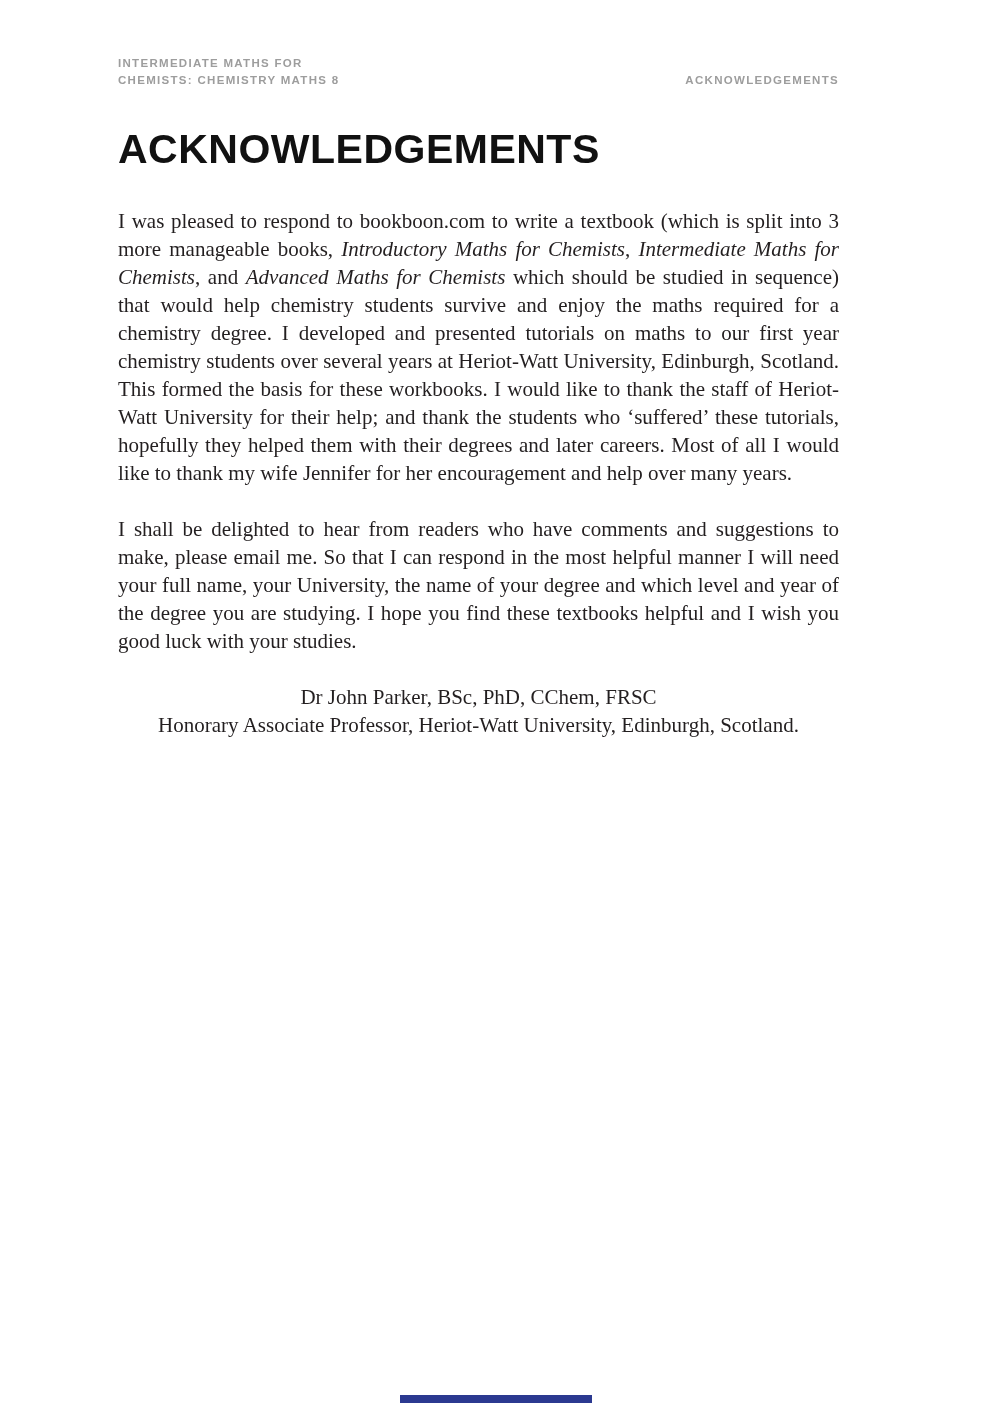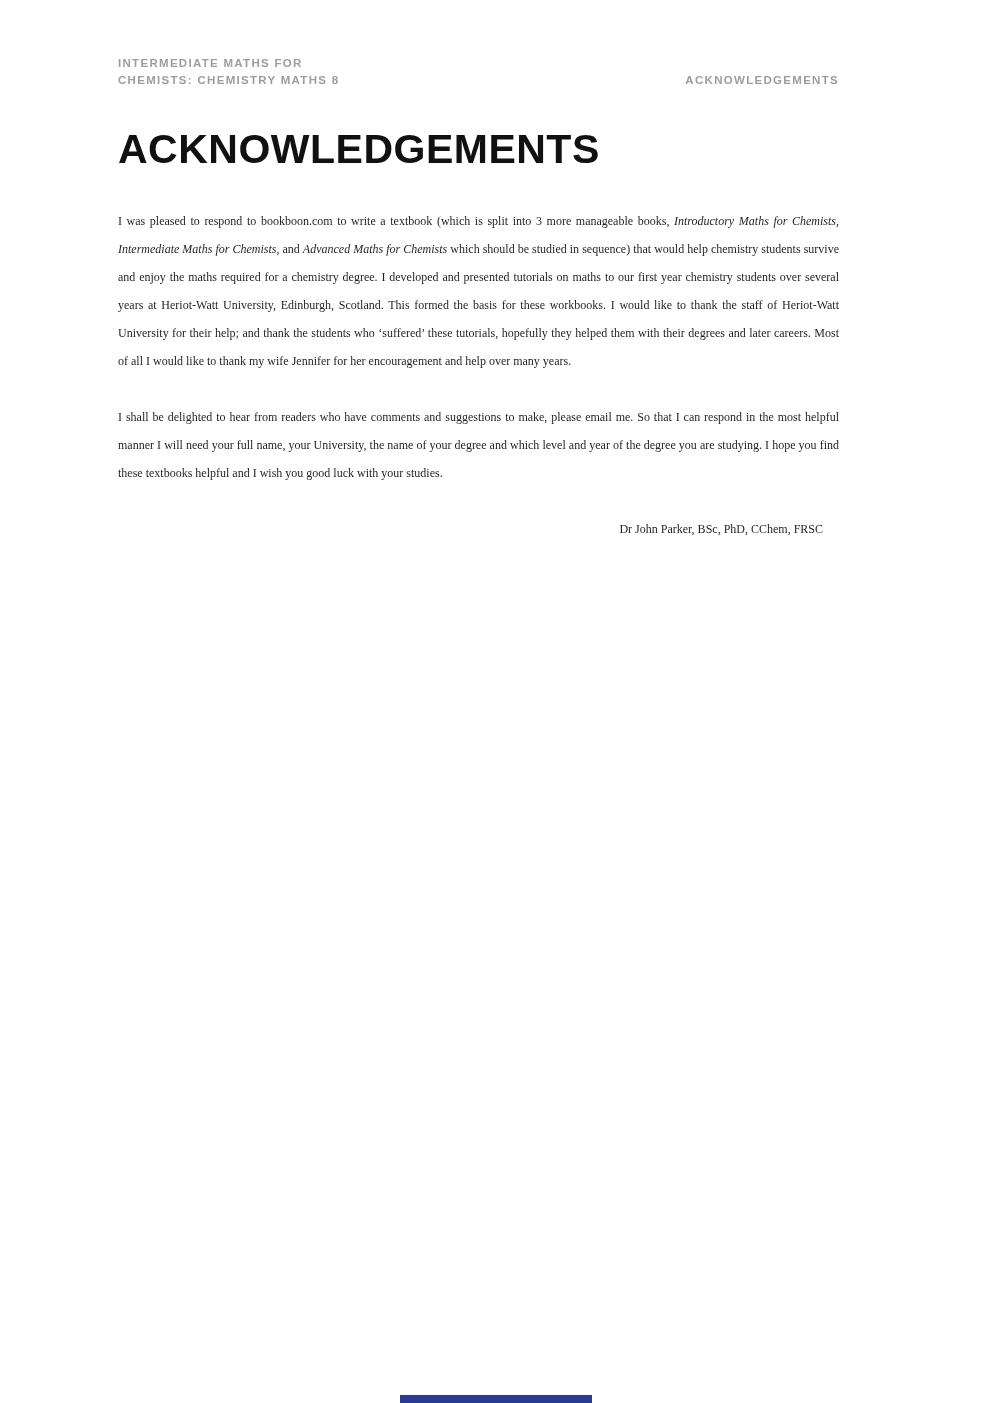--- a/index.html
+++ b/index.html
@@ -42,30 +42,30 @@
   h1.page-title {
     margin: 36px 0 0 0;
     font-family: "Liberation Sans", sans-serif;
     font-weight: 700;
     font-size: 41px;
     letter-spacing: 0.5px;
     color: #111111;
   }
   .body-copy {
     margin-top: 34px;
-    font-size: 12px;
+    font-size: 21px;
     line-height: 28px;
   }
   p.body-para {
     margin: 0 0 28px 0;
     text-align: justify;
   }
   p.signature {
-    margin: 16px;
-    text-align: right;
+    margin: 0;
+    text-align: center;
   }
   .italic { font-style: italic; }
   .bottom-accent {
     position: absolute;
     bottom: 0;
     left: 50%;
     transform: translateX(-50%);
     width: 192px;
     height: 8px;
     background: #2b3990;
@@ -83,18 +83,19 @@
 
   <h1 class="page-title">ACKNOWLEDGEMENTS</h1>
 
   <div class="body-copy">
 
     <p class="body-para"><span>I was pleased to respond to bookboon.com to write a textbook (which is split into 3 more manageable books, </span><span class="italic">Introductory Maths for Chemists</span><span>, </span><span class="italic">Intermediate Maths for Chemists</span><span>, and </span><span class="italic">Advanced Maths for Chemists</span><span> which should be studied in sequence) that would help chemistry students survive and enjoy the maths required for a chemistry degree. I developed and presented tutorials on maths to our first year chemistry students over several years at Heriot-Watt University, Edinburgh, Scotland. This formed the basis for these workbooks. I would like to thank the staff of Heriot-Watt University for their help; and thank the students who ‘suffered’ these tutorials, hopefully they helped them with their degrees and later careers. Most of all I would like to thank my wife Jennifer for her encouragement and help over many years.</span></p>
 
     <p class="body-para">I shall be delighted to hear from readers who have comments and suggestions to make, please email me. So that I can respond in the most helpful manner I will need your full name, your University, the name of your degree and which level and year of the degree you are studying. I hope you find these textbooks helpful and I wish you good luck with your studies.</p>
 
     <p class="signature">Dr John Parker, BSc, PhD, CChem, FRSC</p>
+    <p class="signature">Honorary Associate Professor, Heriot-Watt University, Edinburgh, Scotland.</p>
 
   </div>
 
 </div>
 
 <div class="bottom-accent"></div>
 
 </body></html>

